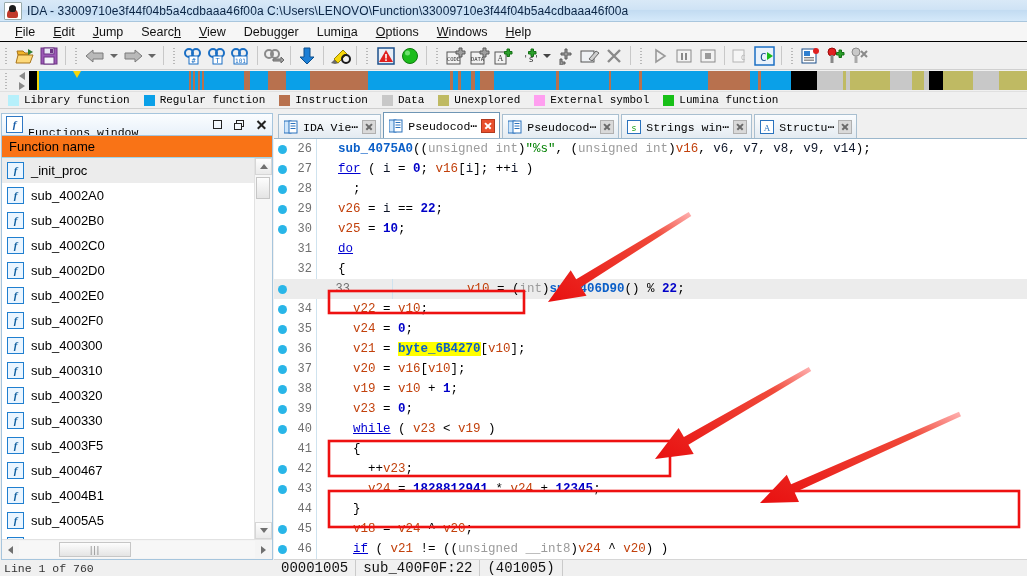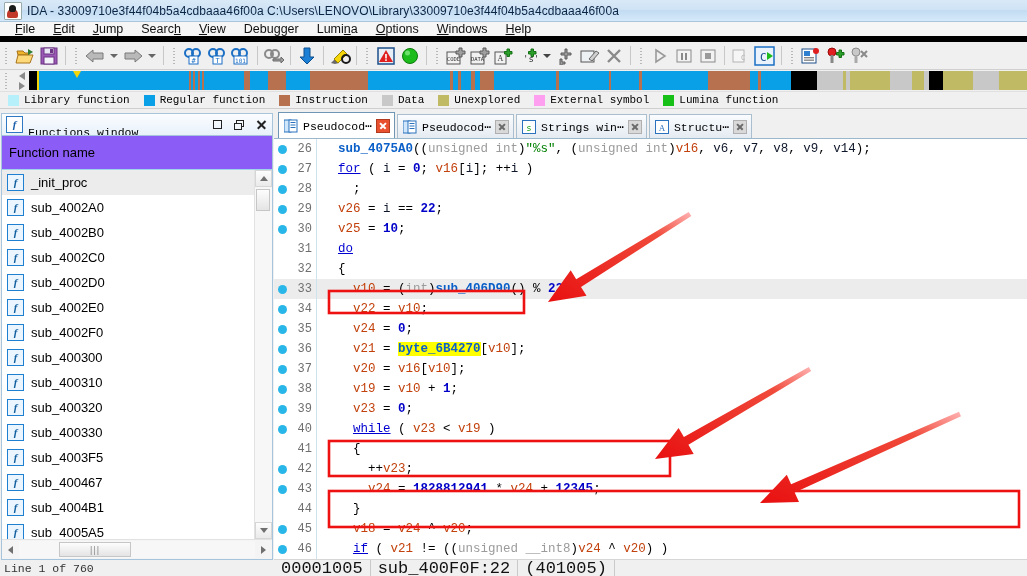--- a/index.html
+++ b/index.html
@@ -33,21 +33,21 @@
     content:"";position:absolute;left:4px;top:2px;width:7px;height:7px;
     background:#1c1c1c;border-radius:50% 50% 40% 40%;
   }
   .title-text{
     font-size:12px;color:#0b2545;letter-spacing:0.1px;white-space:nowrap;
   }
 
   
   .menubar{
     height:20px;background:#f6f6f6;
-    border-bottom:6px solid #000000;
+    border-bottom:1px solid #000000;
     display:flex;align-items:center;padding-left:6px;box-sizing:border-box;
   }
   .menu-item{
     padding:1px 9px;font-size:12.5px;color:#111;cursor:default;white-space:nowrap;
   }
   .menu-item u{text-decoration:underline;}
 
   
   .toolbar{
     height:28px;background:#f0f0f0;border-bottom:1px solid #d0d0d0;
@@ -130,21 +130,21 @@
   .icn-close{width:11px;height:11px;position:relative;}
   .icn-close:before,.icn-close:after{content:"";position:absolute;left:0;top:5px;width:11px;height:1.6px;background:#222;}
   .icn-close:before{transform:rotate(45deg);}
   .icn-close:after{transform:rotate(-45deg);}
 
   .fw-body{
     flex:1;margin:0 1px 0 1px;border:1px solid #a6c5dd;background:#fff;
     display:flex;flex-direction:column;min-height:0;box-sizing:border-box;
   }
   .fw-colhdr{
-    height:34px;background:#8b5cf6;border-bottom:1px solid #9fd4ea;
+    height:22px;background:#f97316;border-bottom:1px solid #9fd4ea;
     display:flex;align-items:center;padding-left:7px;box-sizing:border-box;
     font-size:13px;color:#000;flex:none;
   }
   .fw-listwrap{flex:1;display:flex;min-height:0;}
   .fw-list{flex:1;overflow:hidden;background:#fff;}
   .fn-row{
     height:25px;display:flex;align-items:center;padding-left:5px;box-sizing:border-box;
     font-size:13px;white-space:nowrap;
   }
   .fn-row.sel{background:#ececec;}
@@ -217,21 +217,21 @@
   .tab-x:before{transform:rotate(45deg);}
   .tab-x:after{transform:rotate(-45deg);}
 
   .codewrap{flex:1;background:#fff;position:relative;overflow:hidden;min-height:0;}
   .code{
     position:absolute;left:0;top:0;right:0;bottom:0;
     font-family:"Liberation Mono",monospace;font-size:12.5px;line-height:20px;
     white-space:pre;overflow:hidden;
   }
   .cl{height:20px;display:flex;align-items:center;position:relative;}
-  .cl.hl{background:#ececec;}
+  .cl.hl{background:#ececec;gap:38px;}
   .dot-col{width:16px;flex:none;display:flex;align-items:center;justify-content:center;}
   .dot{width:9px;height:9px;border-radius:50%;background:#29b6e8;}
   .lnum{
     width:26px;flex:none;text-align:right;color:#6f6f6f;font-size:12px;
     padding-right:4px;box-sizing:border-box;
   }
   .gutter{width:1px;height:20px;background:#cfe3ef;flex:none;margin-right:6px;}
   .src{flex:1;white-space:pre;}
 
   
@@ -241,35 +241,35 @@
   .num{color:#0000c8;font-weight:bold;}
   .str{color:#008000;}
   .cast{color:#9b9b9b;}
   .op{color:#000;}
   .arg{color:#0f172a;}
   .hlyellow{background:#ffff00;}
 
   .statusline{
     height:17px;flex:none;background:#f0f0f0;border-top:1px solid #d6d6d6;
     display:flex;align-items:center;box-sizing:border-box;
-    font-family:"Liberation Mono",monospace;font-size:17px;color:#111;
+    font-family:"Liberation Mono",monospace;font-size:14px;color:#111;
   }
   .sl-seg{padding:0 7px;border-right:1px solid #cacaca;height:17px;display:flex;align-items:center;white-space:nowrap;}
 
   
   .overlay{position:absolute;left:0;top:0;width:1027px;height:576px;pointer-events:none;}
 </style>
 </head>
 <body>
 
 <div class="app">
 
   <div class="titlebar">
     <div class="ida-logo"></div>
-    <div class="title-text">IDA - 33009710e3f44f04b5a4cdbaaa46f00a C:\Users\LENOVO\Library\33009710e3f44f04b5a4cdbaaa46f00a</div>
+    <div class="title-text">IDA - 33009710e3f44f04b5a4cdbaaa46f00a C:\Users\LENOVO\Function\33009710e3f44f04b5a4cdbaaa46f00a</div>
   </div>
 
   <div class="menubar">
     <div class="menu-item"><u>F</u><span>ile</span></div>
     <div class="menu-item"><u>E</u>dit</div>
     <div class="menu-item"><u>J</u>ump</div>
     <div class="menu-item">Searc<u>h</u></div>
     <div class="menu-item"><u>V</u>iew</div>
     <div class="menu-item">Debu<u>g</u>ger</div>
     <div class="menu-item">Lumi<u>n</u>a</div>
@@ -683,20 +683,31 @@
           <div class="hs-arrow">
               <div class="hs-right"></div>
             </div>
         </div>
       </div>
       <div class="fw-status">Line 1 of 760</div>
     </div>
 
     <div class="rightpane">
       <div class="tabbar" id="tabbar">
+          <div class="tab">
+            <span class="tab-ico"><svg width="14" height="14" viewBox="0 0 14 14">
+                <rect x="0" y="1" width="7" height="12" fill="#cfe6fb" stroke="#2a72bd"></rect>
+                <rect x="5" y="1" width="8" height="12" fill="#fff" stroke="#2a72bd"></rect>
+                <rect x="6.5" y="3" width="5" height="1" fill="#2a72bd"></rect>
+                <rect x="6.5" y="5.5" width="5" height="1" fill="#2a72bd"></rect>
+                <rect x="6.5" y="8" width="5" height="1" fill="#2a72bd"></rect>
+              </svg></span>
+            <span class="tab-lbl">IDA Vie⋯</span>
+            <span class="tab-x"></span>
+          </div>
           <div class="tab active">
             <span class="tab-ico"><svg width="14" height="14" viewBox="0 0 14 14">
                 <rect x="0" y="1" width="7" height="12" fill="#cfe6fb" stroke="#2a72bd"></rect>
                 <rect x="5" y="1" width="8" height="12" fill="#fff" stroke="#2a72bd"></rect>
                 <rect x="6.5" y="3" width="5" height="1" fill="#2a72bd"></rect>
                 <rect x="6.5" y="5.5" width="5" height="1" fill="#2a72bd"></rect>
                 <rect x="6.5" y="8" width="5" height="1" fill="#2a72bd"></rect>
               </svg></span>
             <span class="tab-lbl">Pseudocod⋯</span>
             <span class="tab-x"></span>

